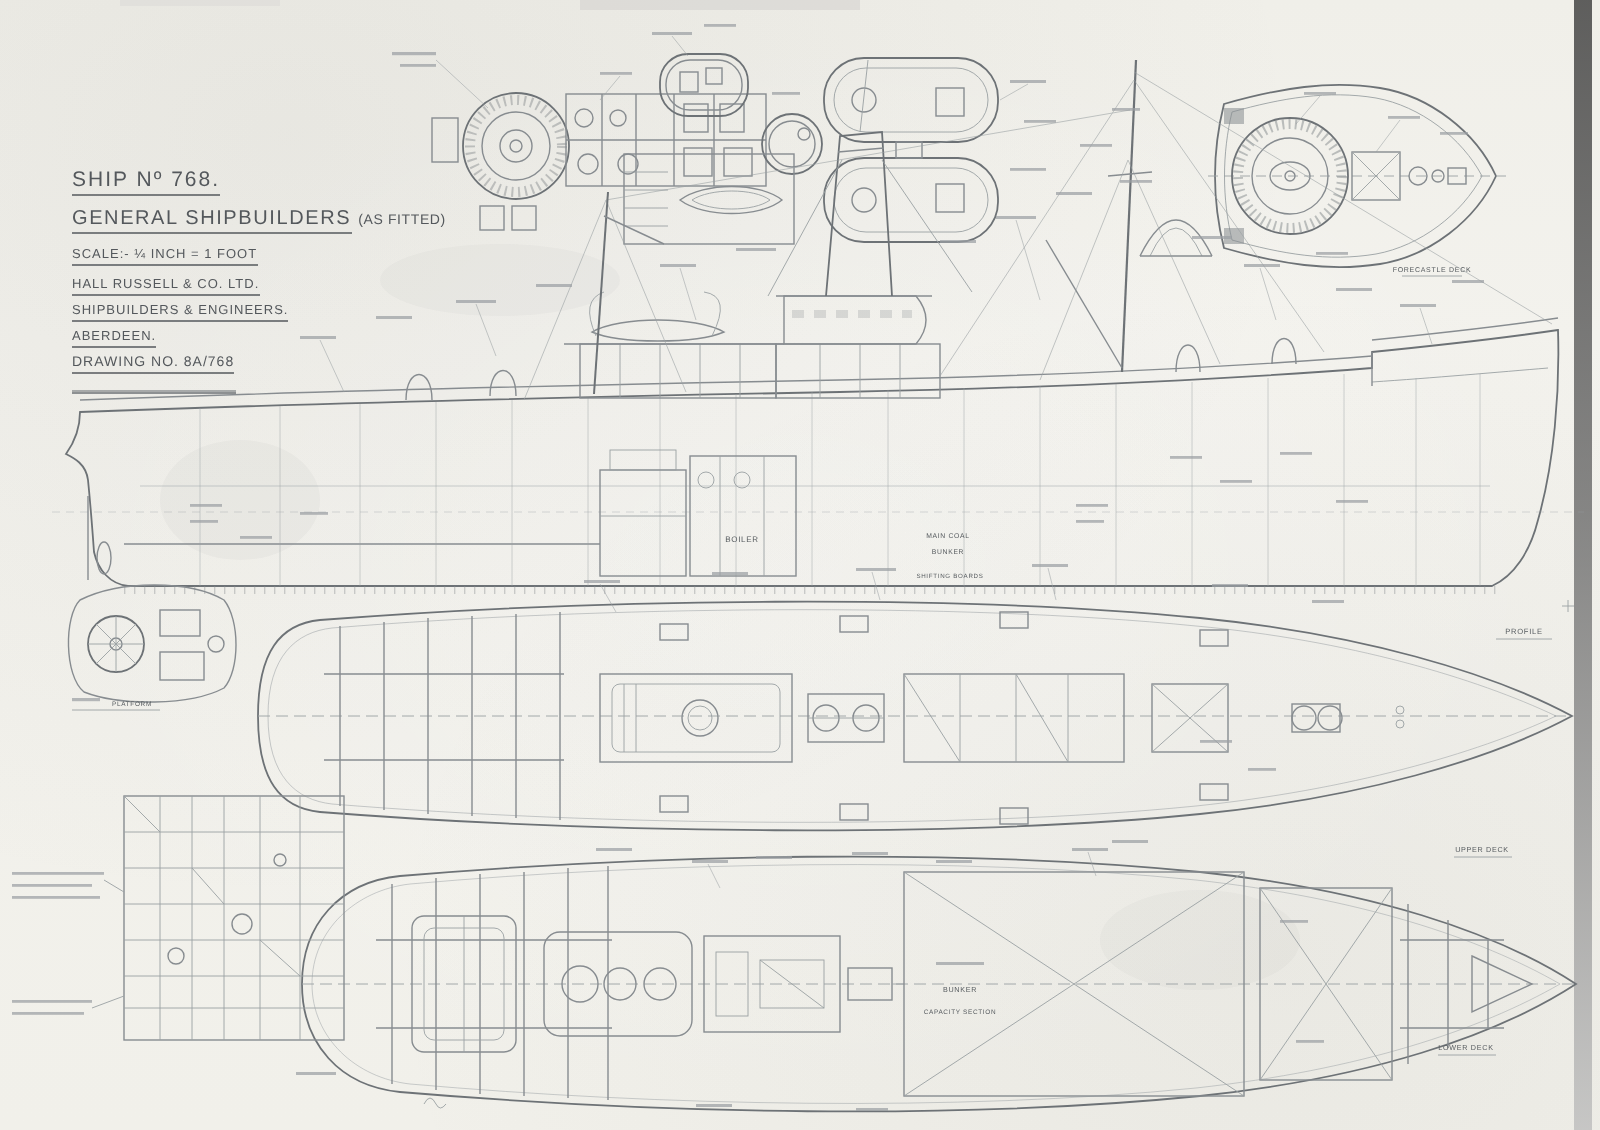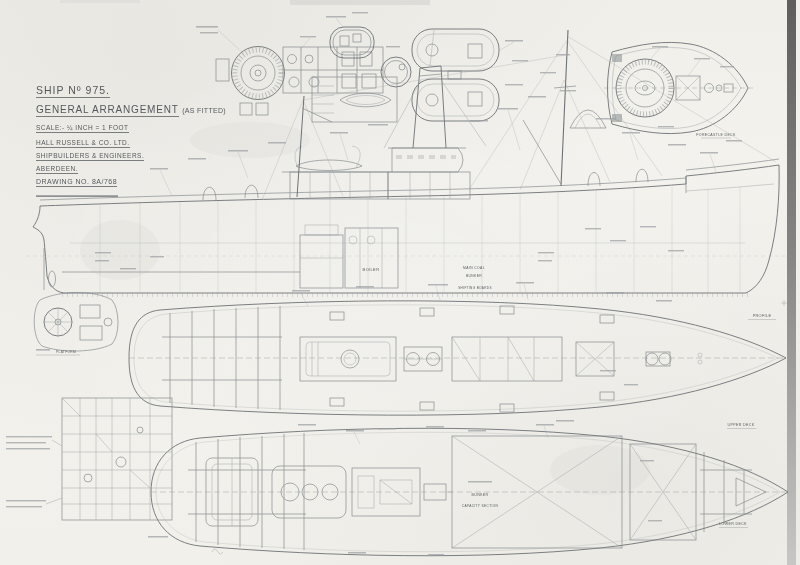--- a/index.html
+++ b/index.html
@@ -504,22 +504,22 @@
         <line x1="300" y1="292" x2="308" y2="306"></line>
           <line x1="436" y1="286" x2="440" y2="300"></line>
         <line x1="524" y1="284" x2="528" y2="300"></line>
           <line x1="354" y1="432" x2="360" y2="444"></line>
         <line x1="544" y1="426" x2="548" y2="438"></line>
       </g>
     </g>
   </svg>
 
   <div class="titleblock">
-    <div class="tb-ship"><span class="u">SHIP Nº 975.</span></div>
-    <div class="tb-title"><span class="u">GENERAL ARRANGEMENT</span>
+    <div class="tb-ship"><span class="u">SHIP Nº 768.</span></div>
+    <div class="tb-title"><span class="u">GENERAL SHIPBUILDERS</span>
       <span class="qual">(AS FITTED)</span></div>
     <div class="tb-scale"><span class="u">SCALE:- ¼ INCH = 1 FOOT</span></div>
     <div class="tb-firm"><span class="u">HALL RUSSELL &amp; CO. LTD.</span></div>
     <div class="tb-firm"><span class="u">SHIPBUILDERS &amp; ENGINEERS.</span></div>
     <div class="tb-firm"><span class="u">ABERDEEN.</span></div>
     <div class="tb-draw"><span class="u">DRAWING NO. 8A/768</span></div>
     <div class="tb-note"></div>
   </div>
 
 </div>

